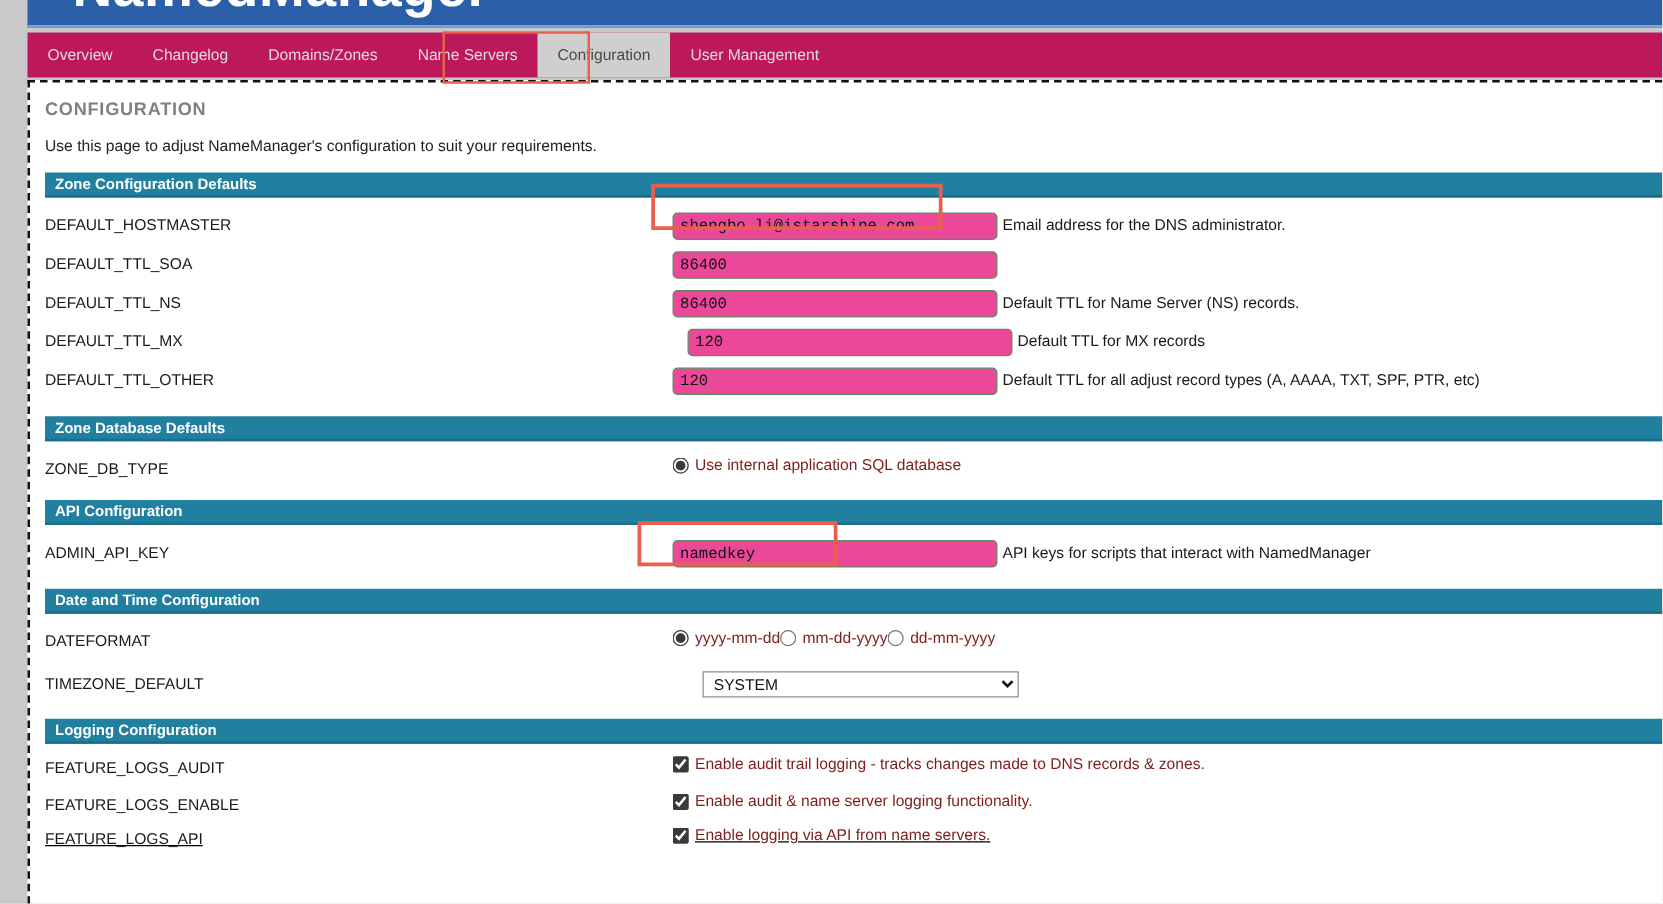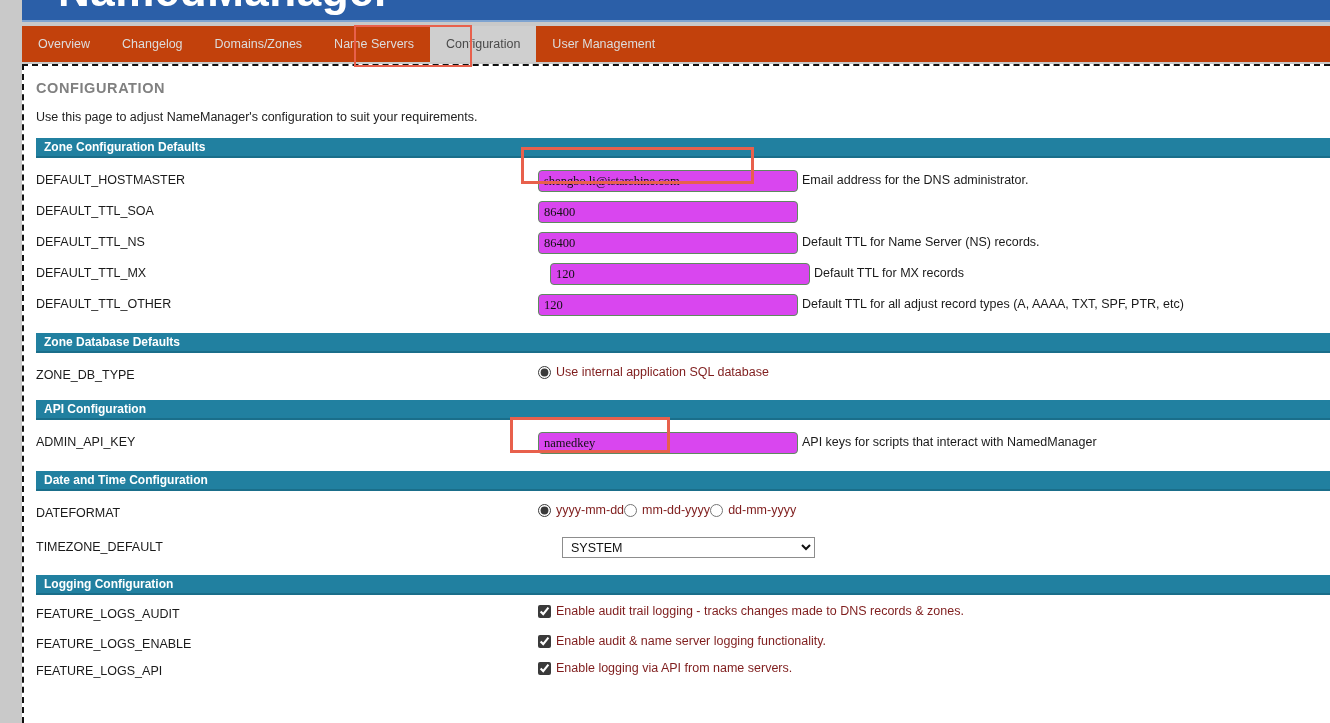--- a/index.html
+++ b/index.html
@@ -51,21 +51,21 @@
     left: 0; bottom: 0;
     width: 100%; height: 2px;
     background: #7ea3d0;
   }
 
   
   #navbar {
     position: absolute;
     left: 22px; top: 26px;
     width: 1308px; height: 36px;
-    background: #c2410c;
+    background: #be185d;
     display: flex;
     align-items: stretch;
   }
   .nav-item {
     display: flex;
     align-items: center;
     padding: 0 16px;
     font-size: 12.5px;
     color: #dddddd;
     white-space: nowrap;
@@ -153,22 +153,22 @@
     padding-top: 3px;
     margin-left: 4px;
     white-space: nowrap;
   }
 
   
   input.txt {
     height: 22px;
     border: 1px solid #5f8a5f;
     border-radius: 4px;
-    background: #d946ef;
-    font-family: Liberation Serif, serif;
+    background: #ec4899;
+    font-family: Liberation Mono, monospace;
     font-size: 12.5px;
     color: #111111;
     padding: 0 5px;
     outline: none;
   }
   input.w-wide  { width: 260px; }
 
   select.sel {
     width: 253px;
     height: 21px;
@@ -345,21 +345,21 @@
     <div class="row" style="margin-top:12px;">
       <div class="row-label">FEATURE_LOGS_ENABLE</div>
       <div class="row-field">
         <div class="opt">
           <input type="checkbox" checked="" style="">
           <span class="opt-label">Enable audit &amp; name server logging functionality.</span>
         </div>
       </div>
     </div>
 
-    <div class="row" style="margin-top:9px;">
+    <div class="row" style="margin-top:9px;text-decoration:underline;">
       <div class="row-label">FEATURE_LOGS_API</div>
       <div class="row-field">
         <div class="opt">
           <input type="checkbox" checked="" style="">
           <span class="opt-label">Enable logging via API from name servers.</span>
         </div>
       </div>
     </div>
 
   </div>

